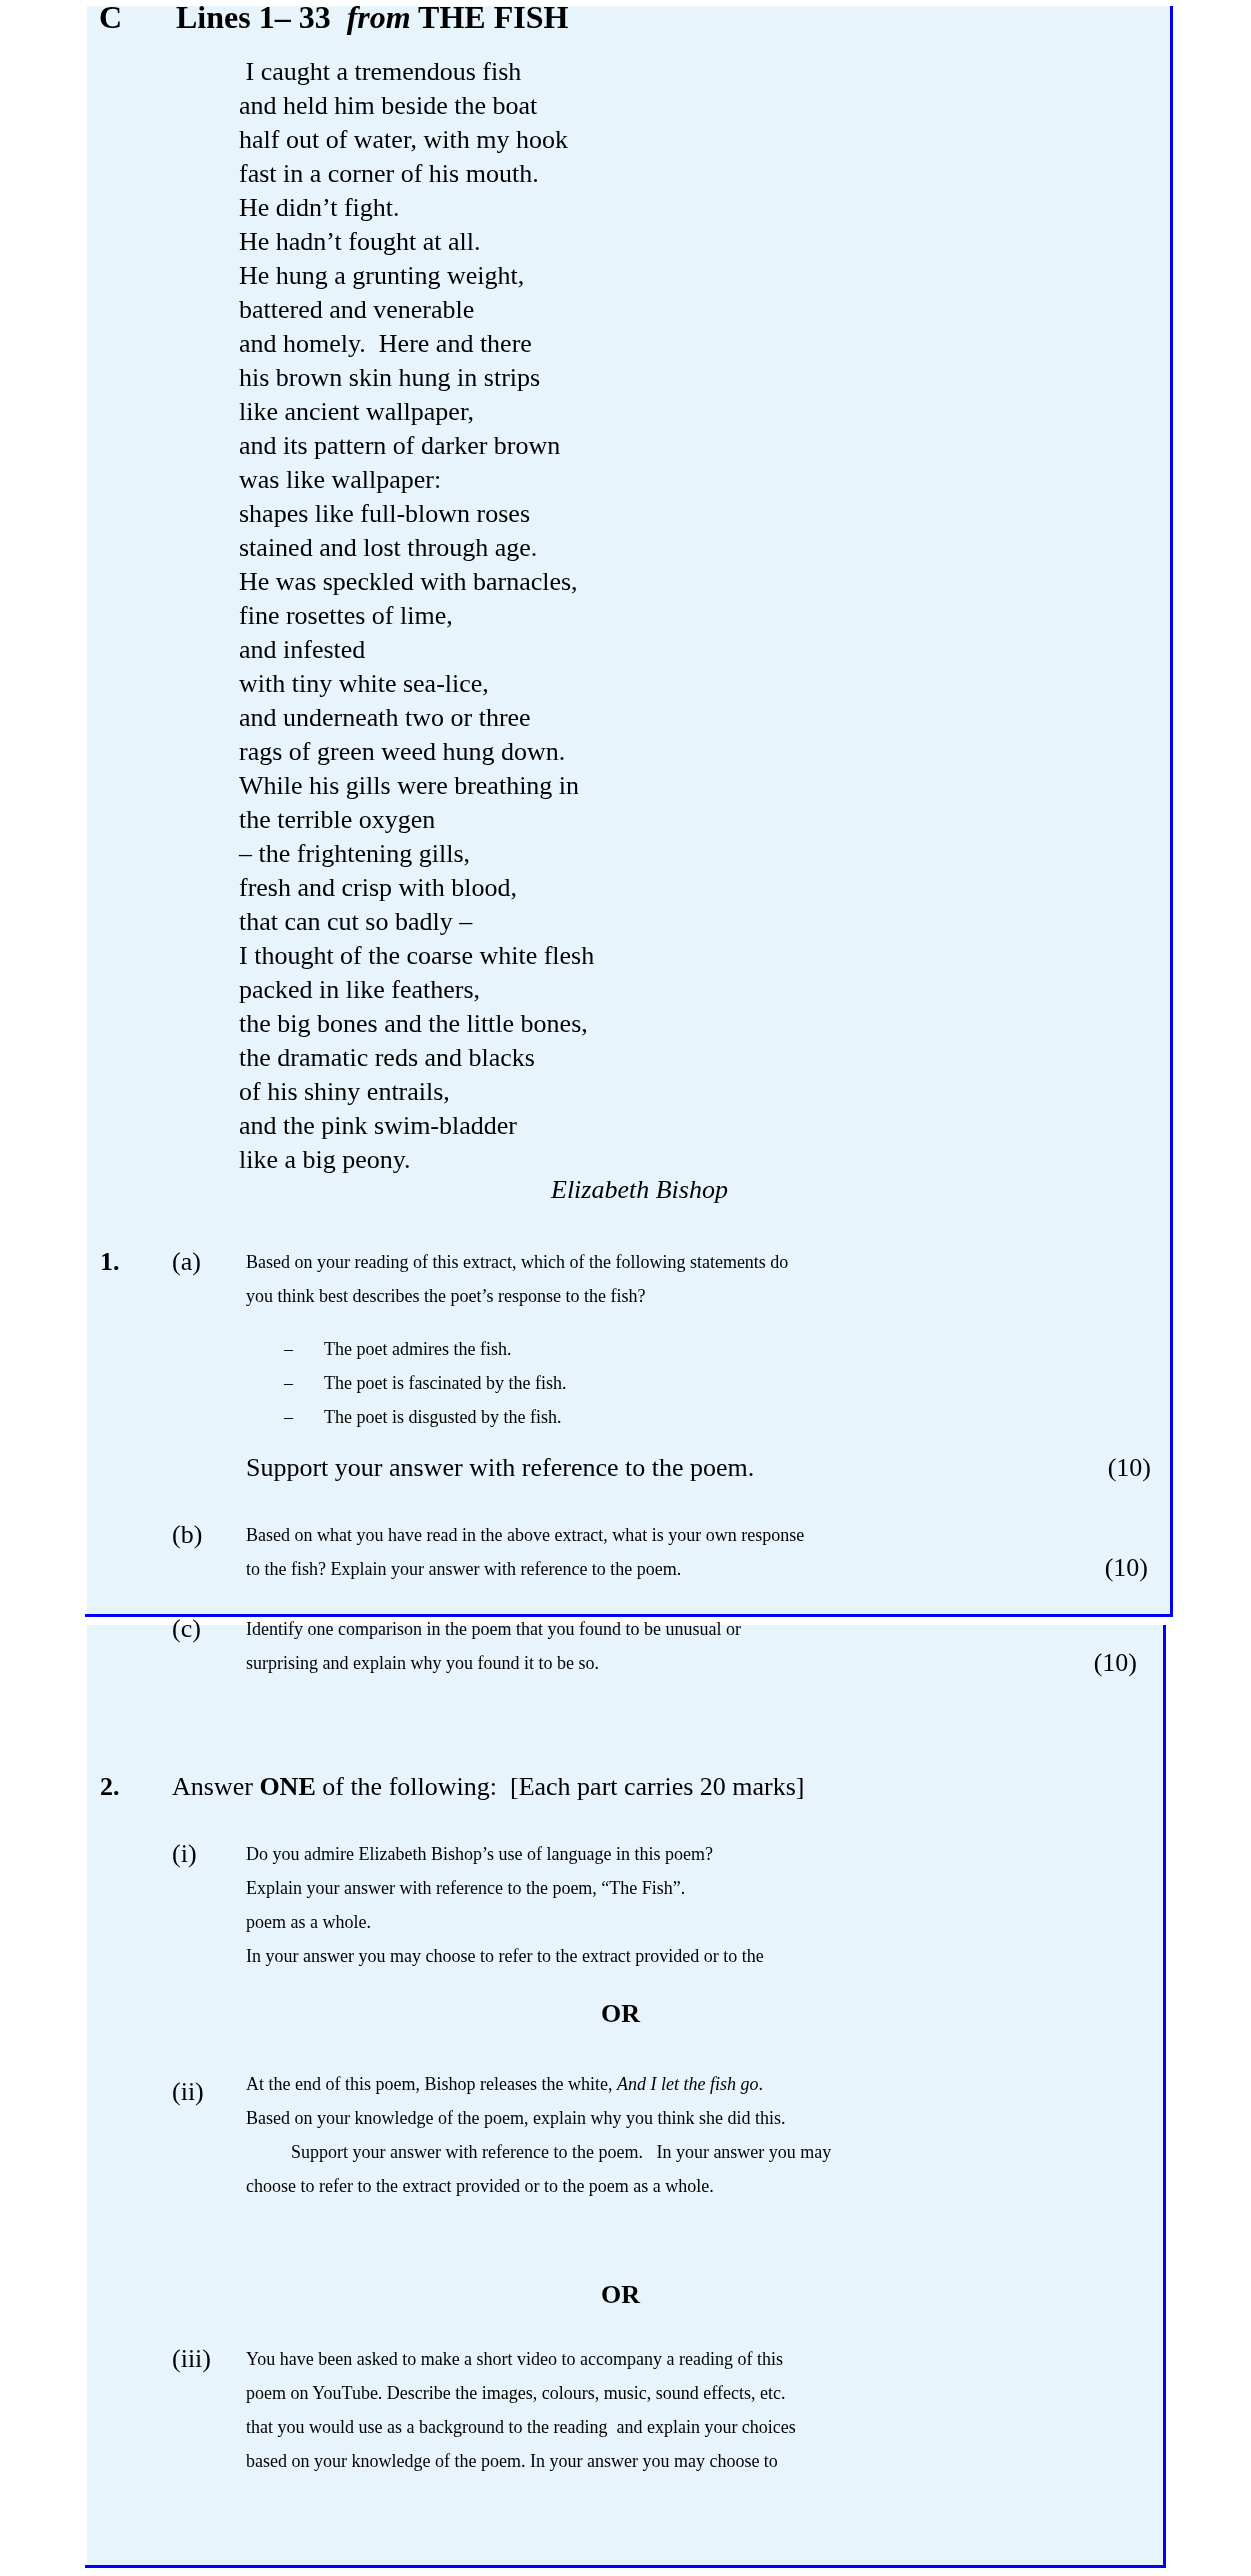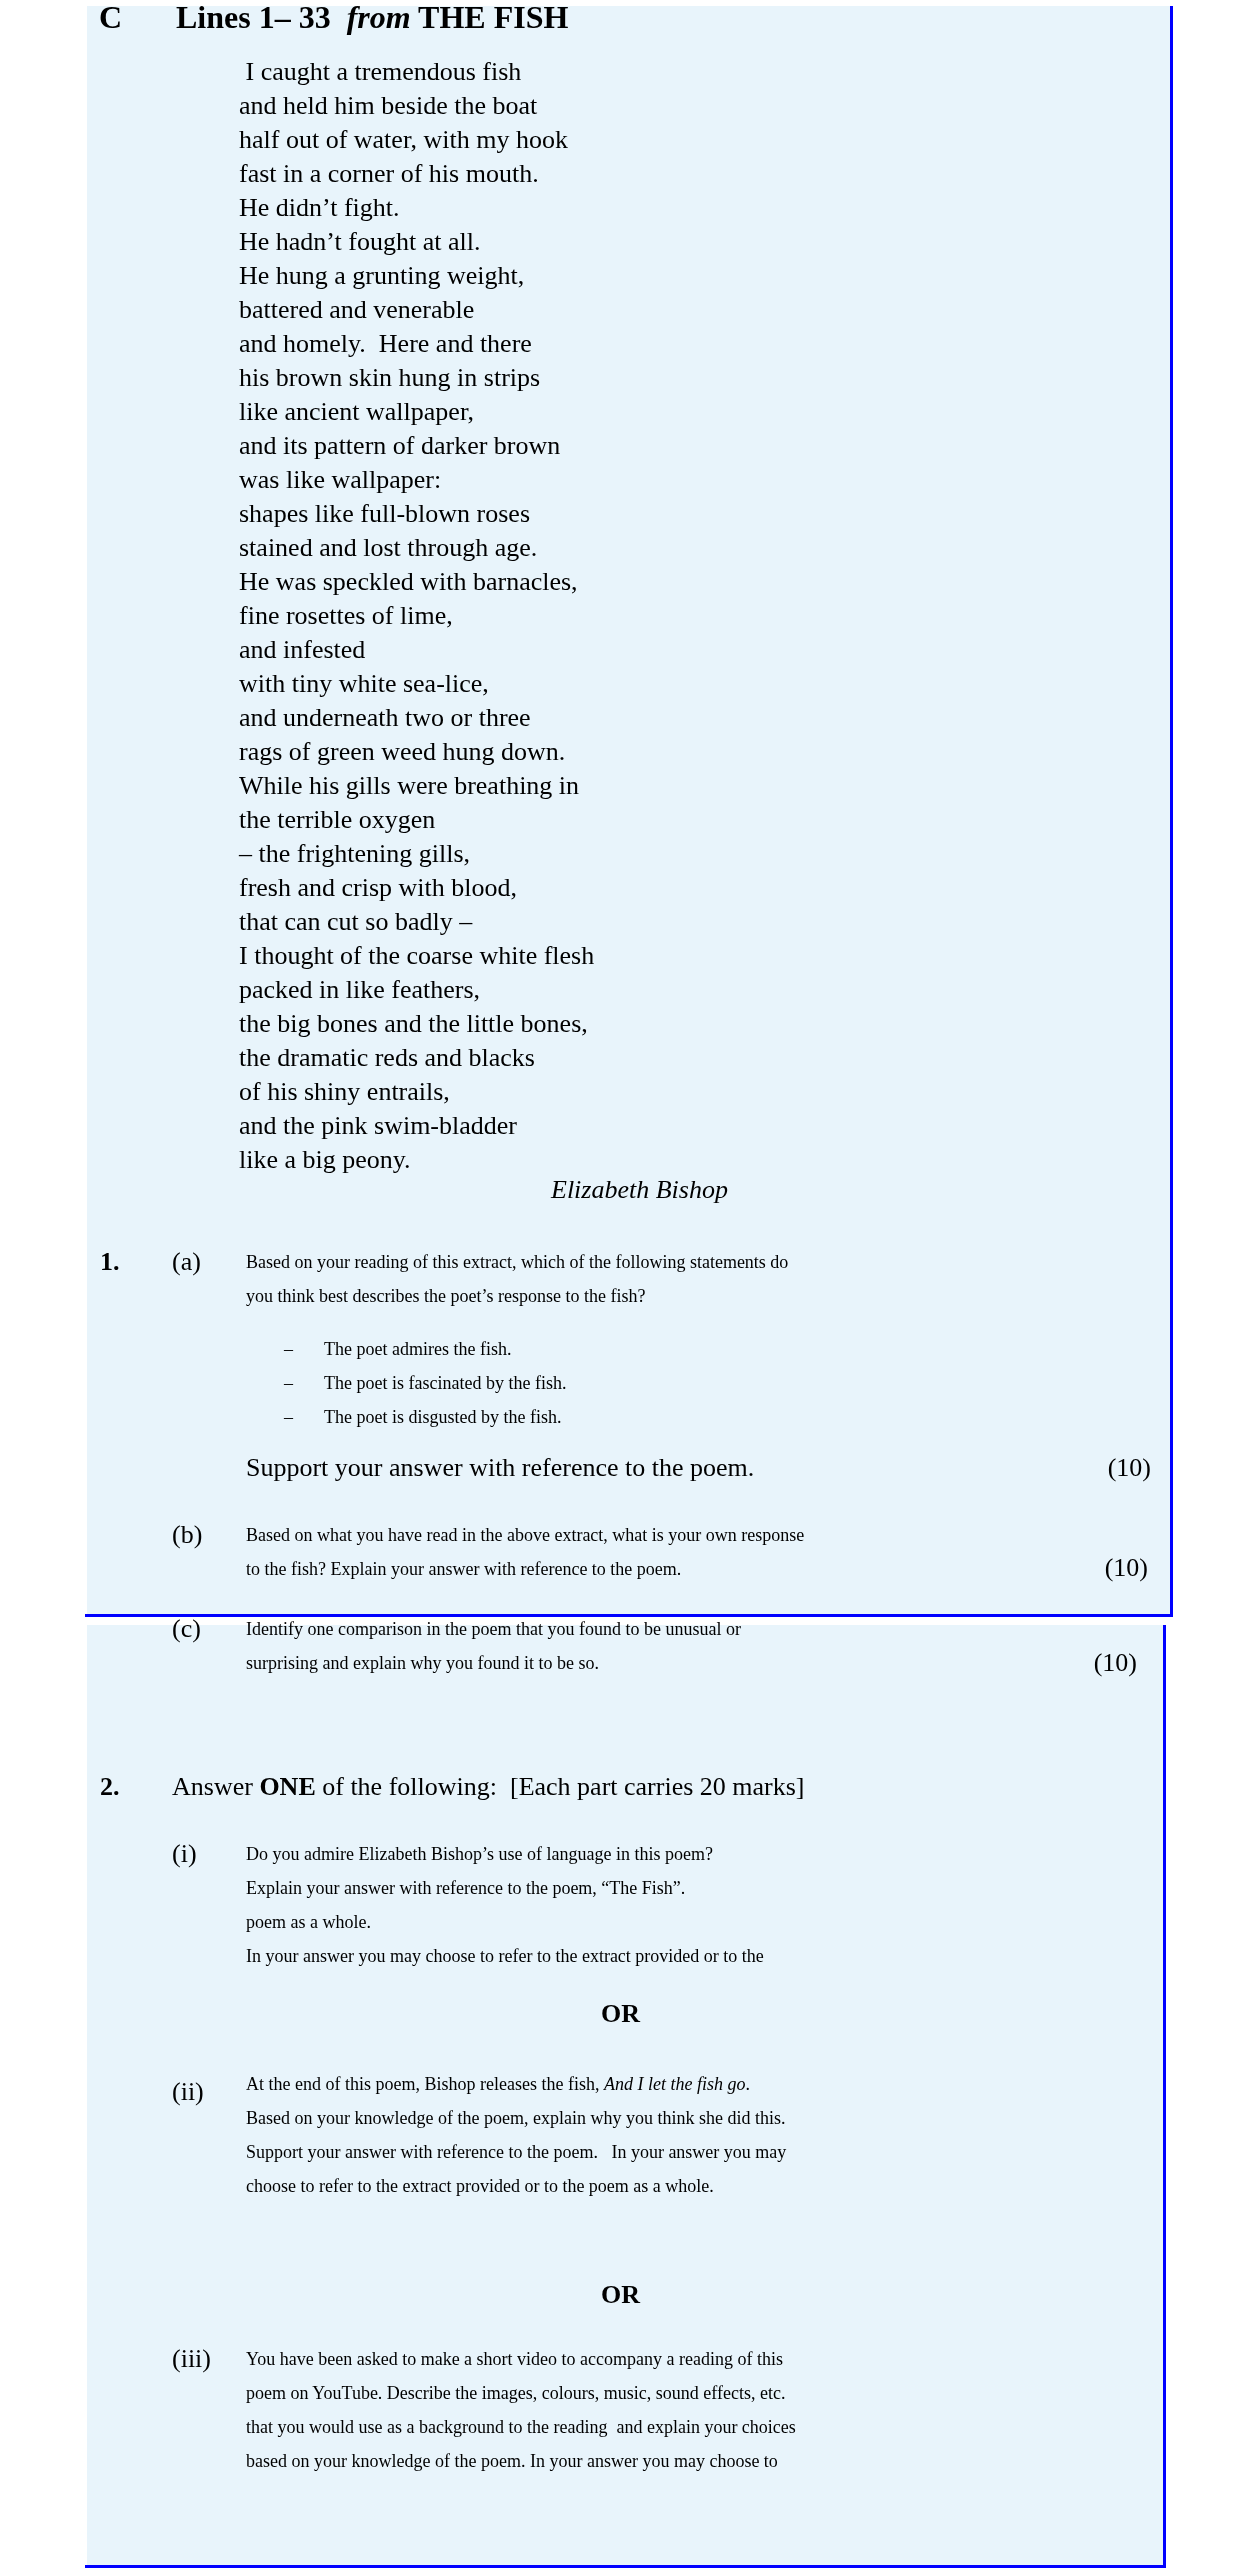--- a/index.html
+++ b/index.html
@@ -116,23 +116,23 @@
   <div>Do you admire Elizabeth Bishop’s use of language in this poem?</div>
   <div>Explain your answer with reference to the poem, “The Fish”.</div>
   <div>poem as a whole.</div>
   <div>In your answer you may choose to refer to the extract provided or to the</div>
 </div>
 
 <div class="abs txt bold" style="left:601px; top:1997px;">OR</div>
 
 <div class="abs txt" style="left:172px; top:2067px;margin-top:8px;">(ii)</div>
 <div class="q-block" style="left:246px; top:2067px;">
-  <div><span style="white-space:pre;">At the end of this poem, Bishop releases the fish, </span><span class="ital">And I let the fish go</span><span>.</span></div>
+  <div><span style="white-space:pre;">At the end of this poem, Bishop releases the white, </span><span class="ital">And I let the fish go</span><span>.</span></div>
   <div>Based on your knowledge of the poem, explain why you think she did this.</div>
-  <div style="white-space:pre;">Support your answer with reference to the poem.   In your answer you may</div>
+  <div style="white-space:pre;margin-left:45px;">Support your answer with reference to the poem.   In your answer you may</div>
   <div>choose to refer to the extract provided or to the poem as a whole.</div>
 </div>
 
 <div class="abs txt bold" style="left:601px; top:2278px;">OR</div>
 
 <div class="abs txt" style="left:172px; top:2342px;">(iii)</div>
 <div class="q-block" style="left:246px; top:2342px;">
   <div>You have been asked to make a short video to accompany a reading of this</div>
   <div>poem on YouTube.  Describe the images, colours, music, sound effects, etc.</div>
   <div style="white-space:pre;">that you would use as a background to the reading  and explain your choices</div>

